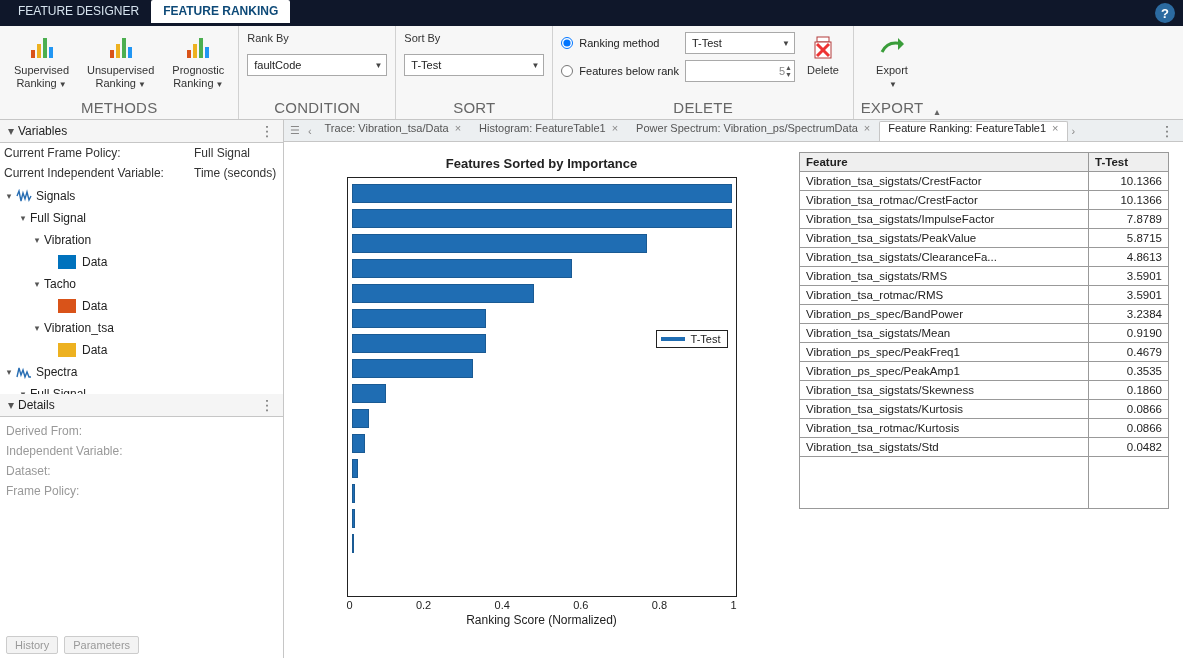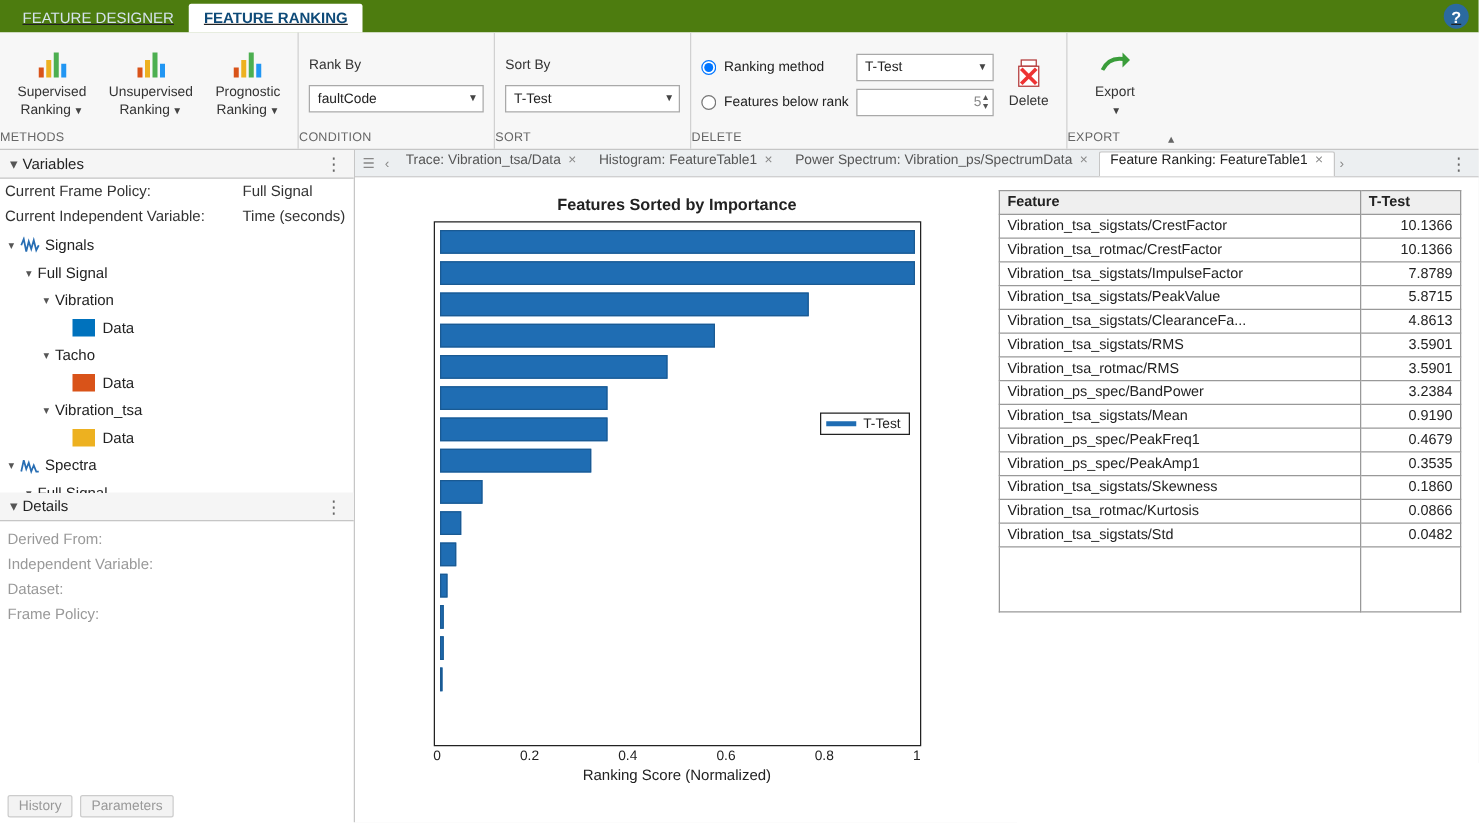--- a/index.html
+++ b/index.html
@@ -1,29 +1,29 @@
 <!DOCTYPE html>
 <html><head>
 <meta charset="utf-8">
 <style>
 * { box-sizing: border-box; margin: 0; padding: 0; font-family: "Segoe UI", Arial, sans-serif; }
 body { background: #fff; font-size: 12px; color: #222; overflow: hidden; width: 1183px; height: 658px; }
 
 
-.titlebar { background: #4d7c0f; height: 26px; display: flex; align-items: flex-end; padding: 0 6px; text-decoration: underline; }
+.titlebar { background: #0f172a; height: 26px; display: flex; align-items: flex-start; padding: 0 6px; }
 .titlebar .tab { padding: 4px 12px 5px; font-size: 12px; font-weight: 500; color: #d6e3ee; cursor: pointer; }
 .titlebar .tab.active { background: #fff; color: #0e4a78; border-radius: 2px 2px 0 0; font-weight: 600; }
 .titlebar .spacer { flex: 1; }
 .titlebar .help { width: 20px; height: 20px; margin: 3px 2px; background: #2b6aa0; border-radius: 50%; color: #fff; display: flex; align-items: center; justify-content: center; font-size: 13px; font-weight: bold; cursor: pointer; }
 
 
 .toolstrip { background: #f7f7f7; border-bottom: 1px solid #c6c6c6; display: flex; height: 94px; }
 .ts-group { border-right: 1px solid #d1d1d1; display: flex; flex-direction: column; }
-.ts-group-body { flex: 1; display: flex; align-items: center; padding: 4px 8px 0; gap: 6px; }
-.ts-group-label { text-align: left; font-size: 10px; color: #666; padding: 2px 0 3px; letter-spacing: 0.2px; }
+.ts-group-body { flex: 1; display: flex; align-items: flex-start; padding: 4px 8px 0; gap: 6px; }
+.ts-group-label { text-align: center; font-size: 15px; color: #666; padding: 2px 0 3px; letter-spacing: 0.2px; }
 .ts-bigbtn { display: flex; flex-direction: column; align-items: center; justify-content: flex-start; padding: 4px 6px; cursor: pointer; min-width: 60px; }
 .ts-bigbtn .icon { width: 28px; height: 28px; margin-bottom: 2px; }
 .ts-bigbtn .lbl { font-size: 11px; color: #333; text-align: center; line-height: 1.2; }
 .ts-bigbtn .caret { font-size: 8px; color: #444; margin-left: 2px; }
 .ts-field { display: flex; flex-direction: column; gap: 10px; padding-top: 2px; }
 .ts-field .flabel { font-size: 11px; color: #333; }
 .ts-select { display: flex; align-items: center; border: 1px solid #a9a9a9; background: #fff; height: 22px; padding: 0 4px 0 6px; font-size: 11px; min-width: 140px; cursor: pointer; }
 .ts-select .sel-caret { margin-left: auto; font-size: 8px; color: #444; }
 .ts-radio-row { display: flex; align-items: center; gap: 6px; font-size: 11px; height: 22px; }
 .ts-radio { width: 12px; height: 12px; }
@@ -412,20 +412,24 @@
               </tr>
               <tr>
                 <td>Vibration_ps_spec/PeakAmp1</td>
                 <td class="num">0.3535</td>
               </tr>
               <tr>
                 <td>Vibration_tsa_sigstats/Skewness</td>
                 <td class="num">0.1860</td>
               </tr>
               <tr>
+                <td>Vibration_tsa_sigstats/Kurtosis</td>
+                <td class="num">0.0866</td>
+              </tr>
+              <tr>
                 <td>Vibration_tsa_rotmac/Kurtosis</td>
                 <td class="num">0.0866</td>
               </tr>
               <tr>
                 <td>Vibration_tsa_sigstats/Std</td>
                 <td class="num">0.0482</td>
               </tr>
               <tr class="empty">
                 <td></td>
                 <td></td>

